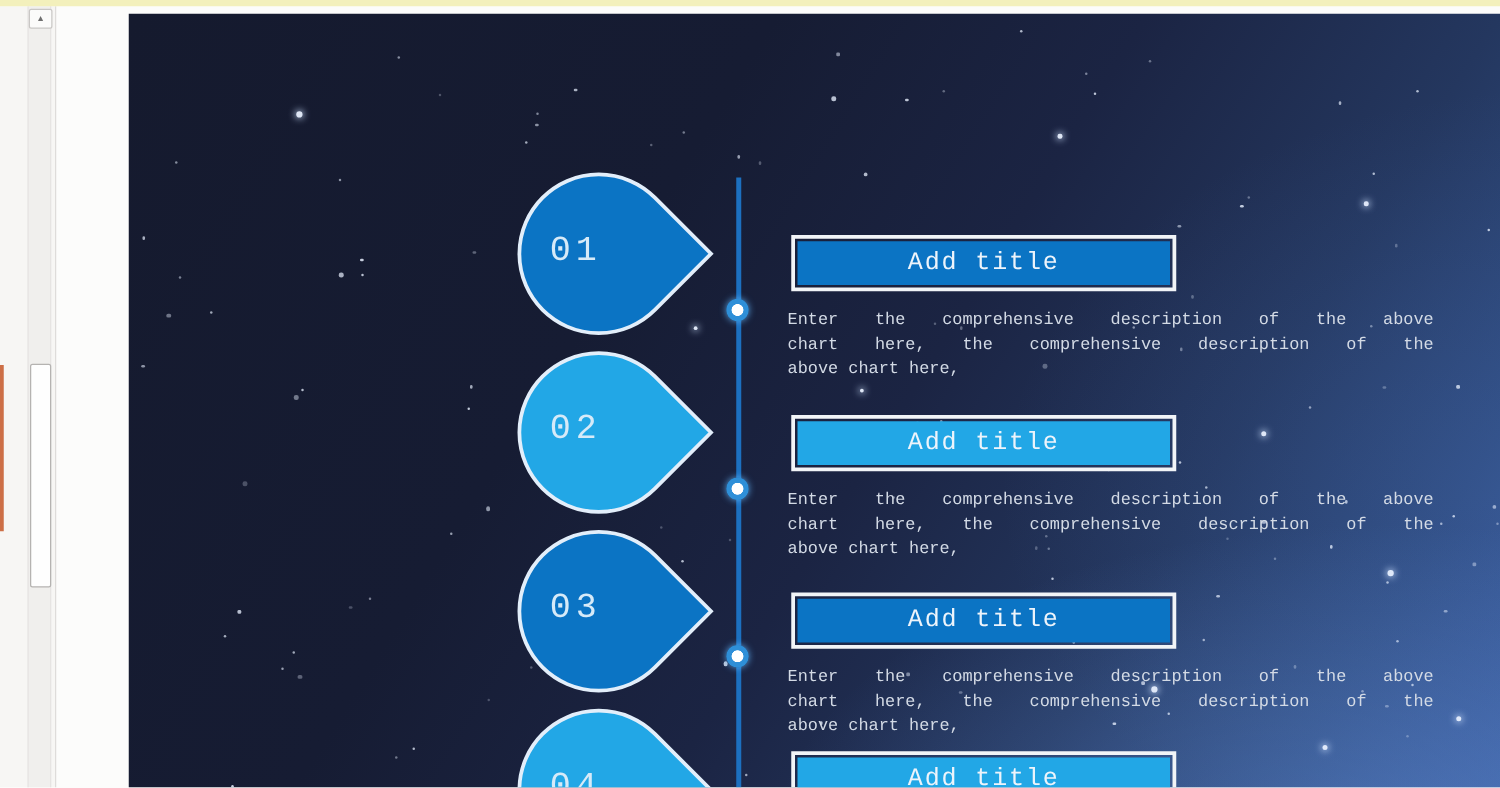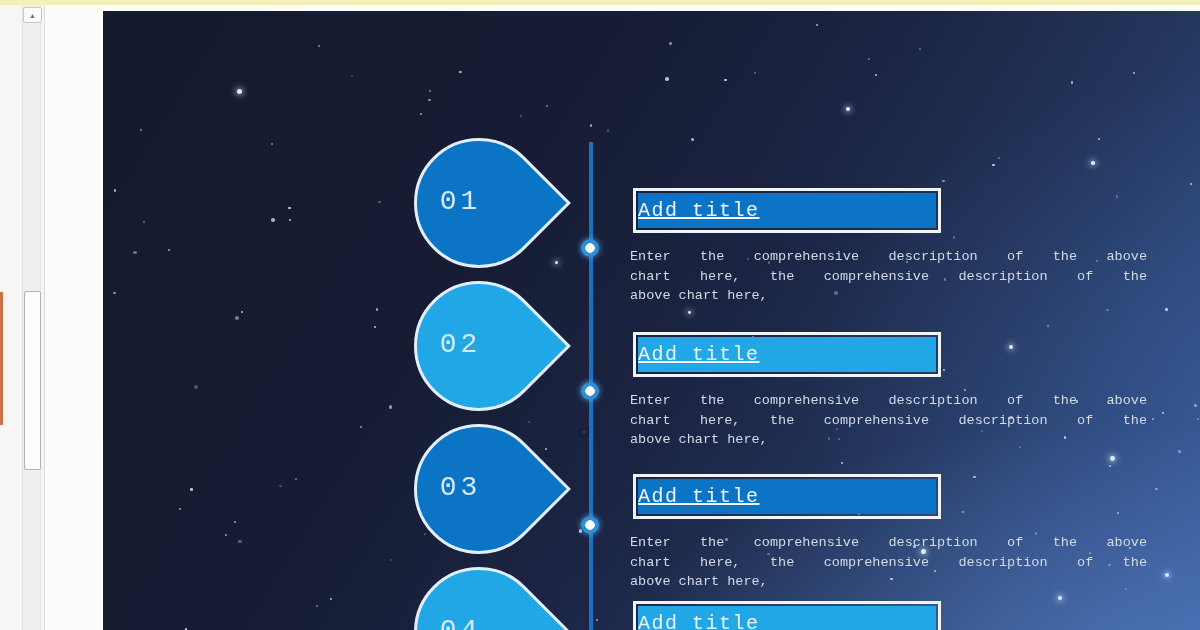--- a/index.html
+++ b/index.html
@@ -45,22 +45,22 @@
   .teardrop { position:absolute; left:311px; width:130px; height:130px;
               border:3px solid #e2eefa; border-radius:50% 0 50% 50%;
               transform:rotate(45deg); display:flex; align-items:center; justify-content:center; }
   .teardrop.t1{ top:127px; } .teardrop.t2{ top:270px; } .teardrop.t3{ top:413px; } .teardrop.t4{ top:556px; }
   .num { transform:rotate(-45deg) translate(-18px,-2px); font-size:28px; letter-spacing:4px;
          color:#d6eaf8; }
 
   .btn { position:absolute; left:530px; width:308px; height:45px; border:3px solid #f1f4f7; padding:2px;
          background:transparent; }
   .btn.b1{ top:177px; } .btn.b2{ top:321px; } .btn.b3{ top:463px; } .btn.b4{ top:590px; }
-  .btn-fill { width:100%; height:100%; display:flex; align-items:center; justify-content:flex-start;
-              font-size:20px; letter-spacing:1.5px; color:#edf4fb;text-decoration:underline; }
+  .btn-fill { width:100%; height:100%; display:flex; align-items:center; justify-content:center;
+              font-size:20px; letter-spacing:1.5px; color:#edf4fb; }
 
   .desc { position:absolute; left:527px; width:517px; font-size:13.5px; line-height:19.5px; color:#d3dae5; }
   .desc.p1{ top:236px; } .desc.p2{ top:380px; } .desc.p3{ top:522px; }
   .jline { text-align:justify; text-align-last:justify; }
   .lline { text-align:left; }
 </style>
 </head>
 <body>
 
 <div class="top-strip" style="background: rgb(243, 240, 188);"></div>

